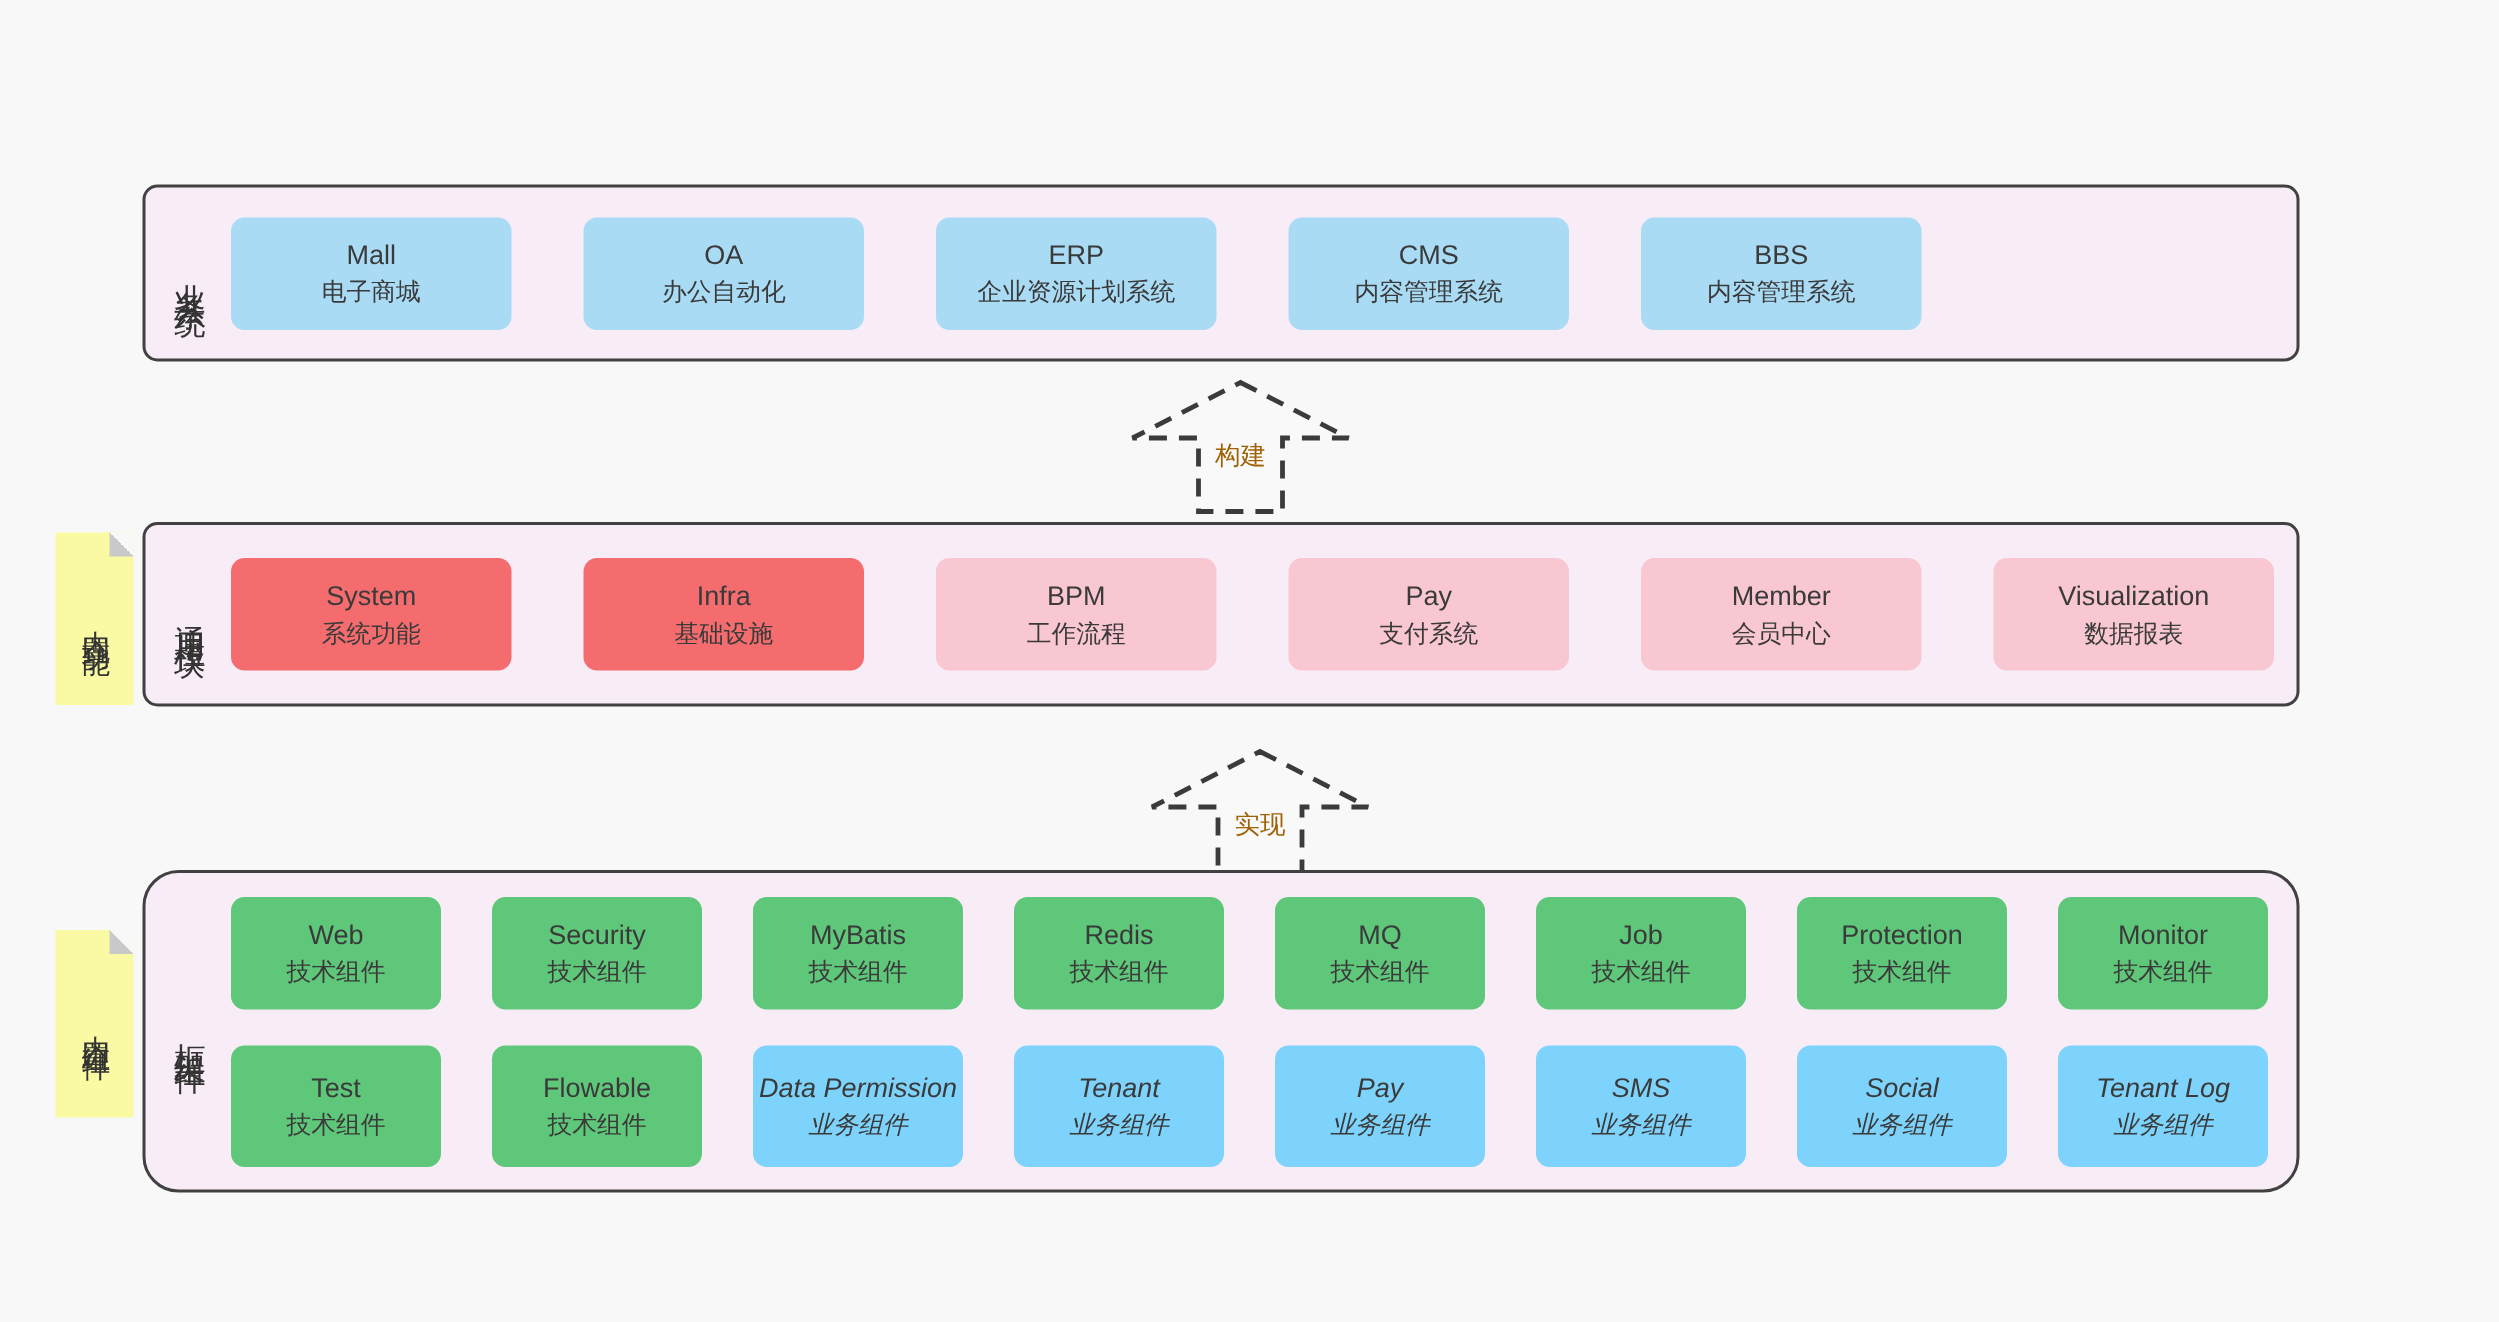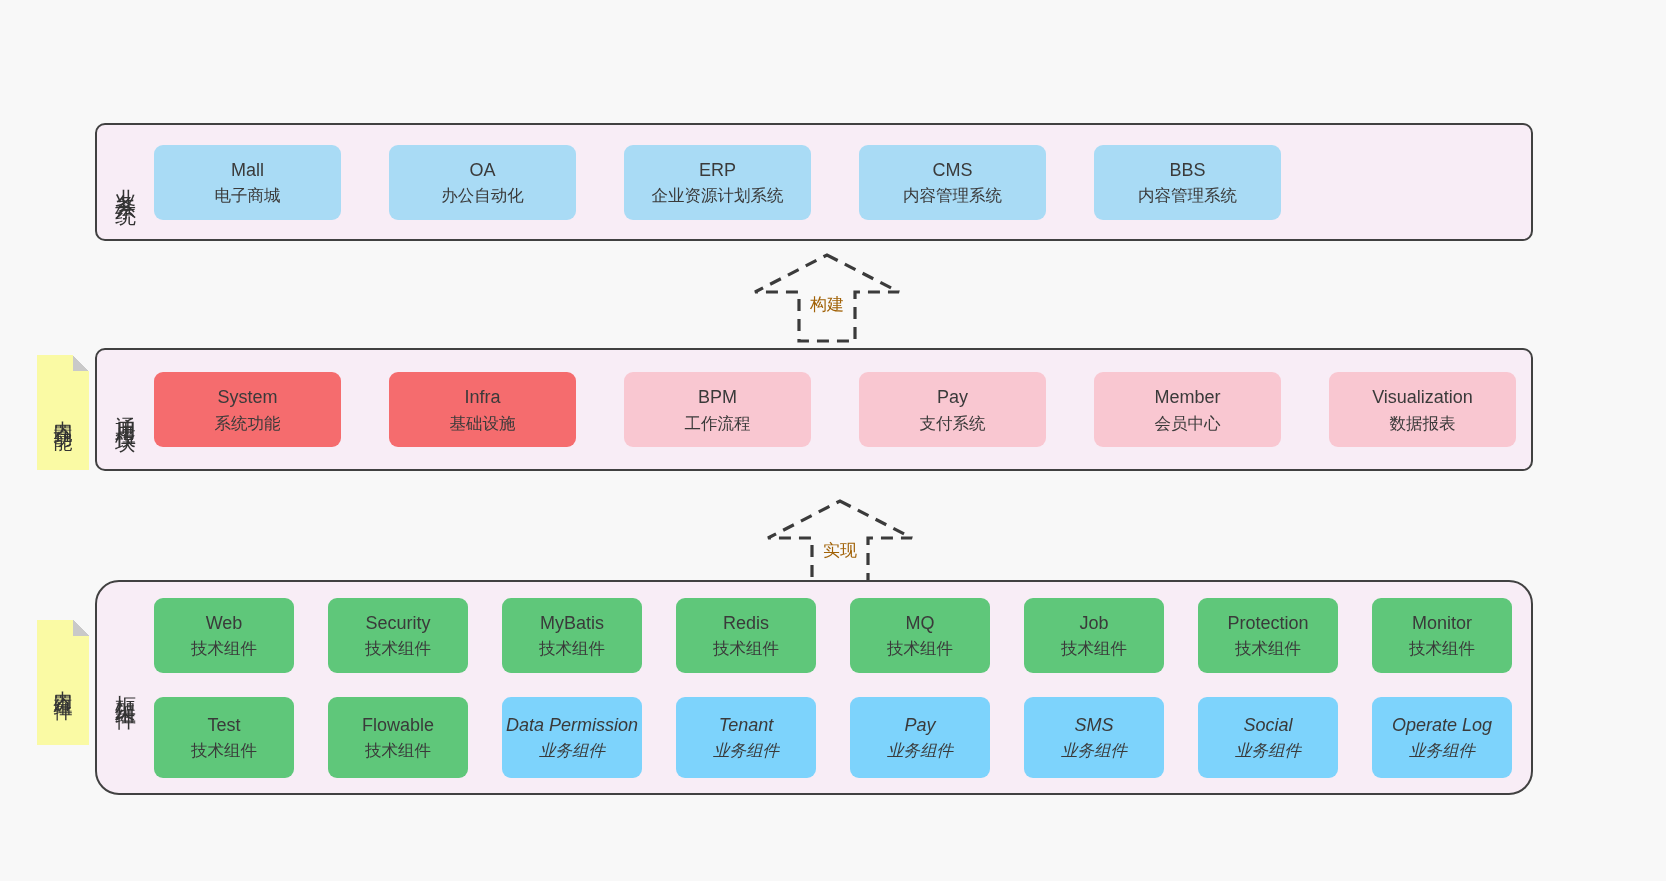--- a/index.html
+++ b/index.html
@@ -202,21 +202,21 @@
           </div>
           <div class="box v-lightgreen">
             <div class="title">SMS</div>
             <div class="sub">业务组件</div>
           </div>
           <div class="box v-lightgreen">
             <div class="title">Social</div>
             <div class="sub">业务组件</div>
           </div>
           <div class="box v-lightgreen">
-            <div class="title">Operate Log</div>
+            <div class="title">Tenant Log</div>
             <div class="sub">业务组件</div>
           </div>
         </div>
       </div>
   </section>
   <div class="sticky sticky-2">
     <span class="fold"></span>
     <span>内置组件</span>
   </div>
 

